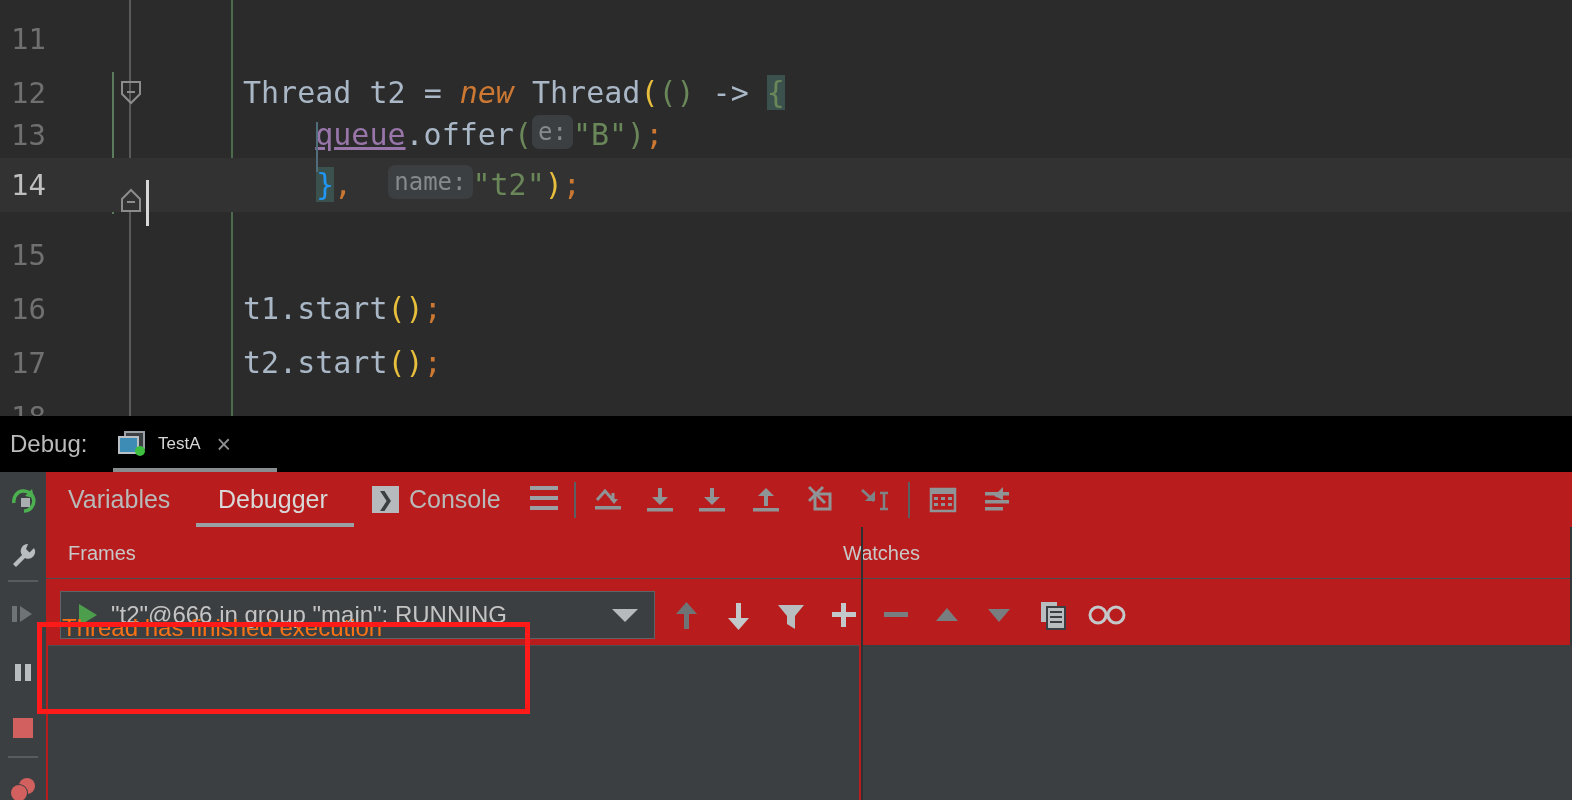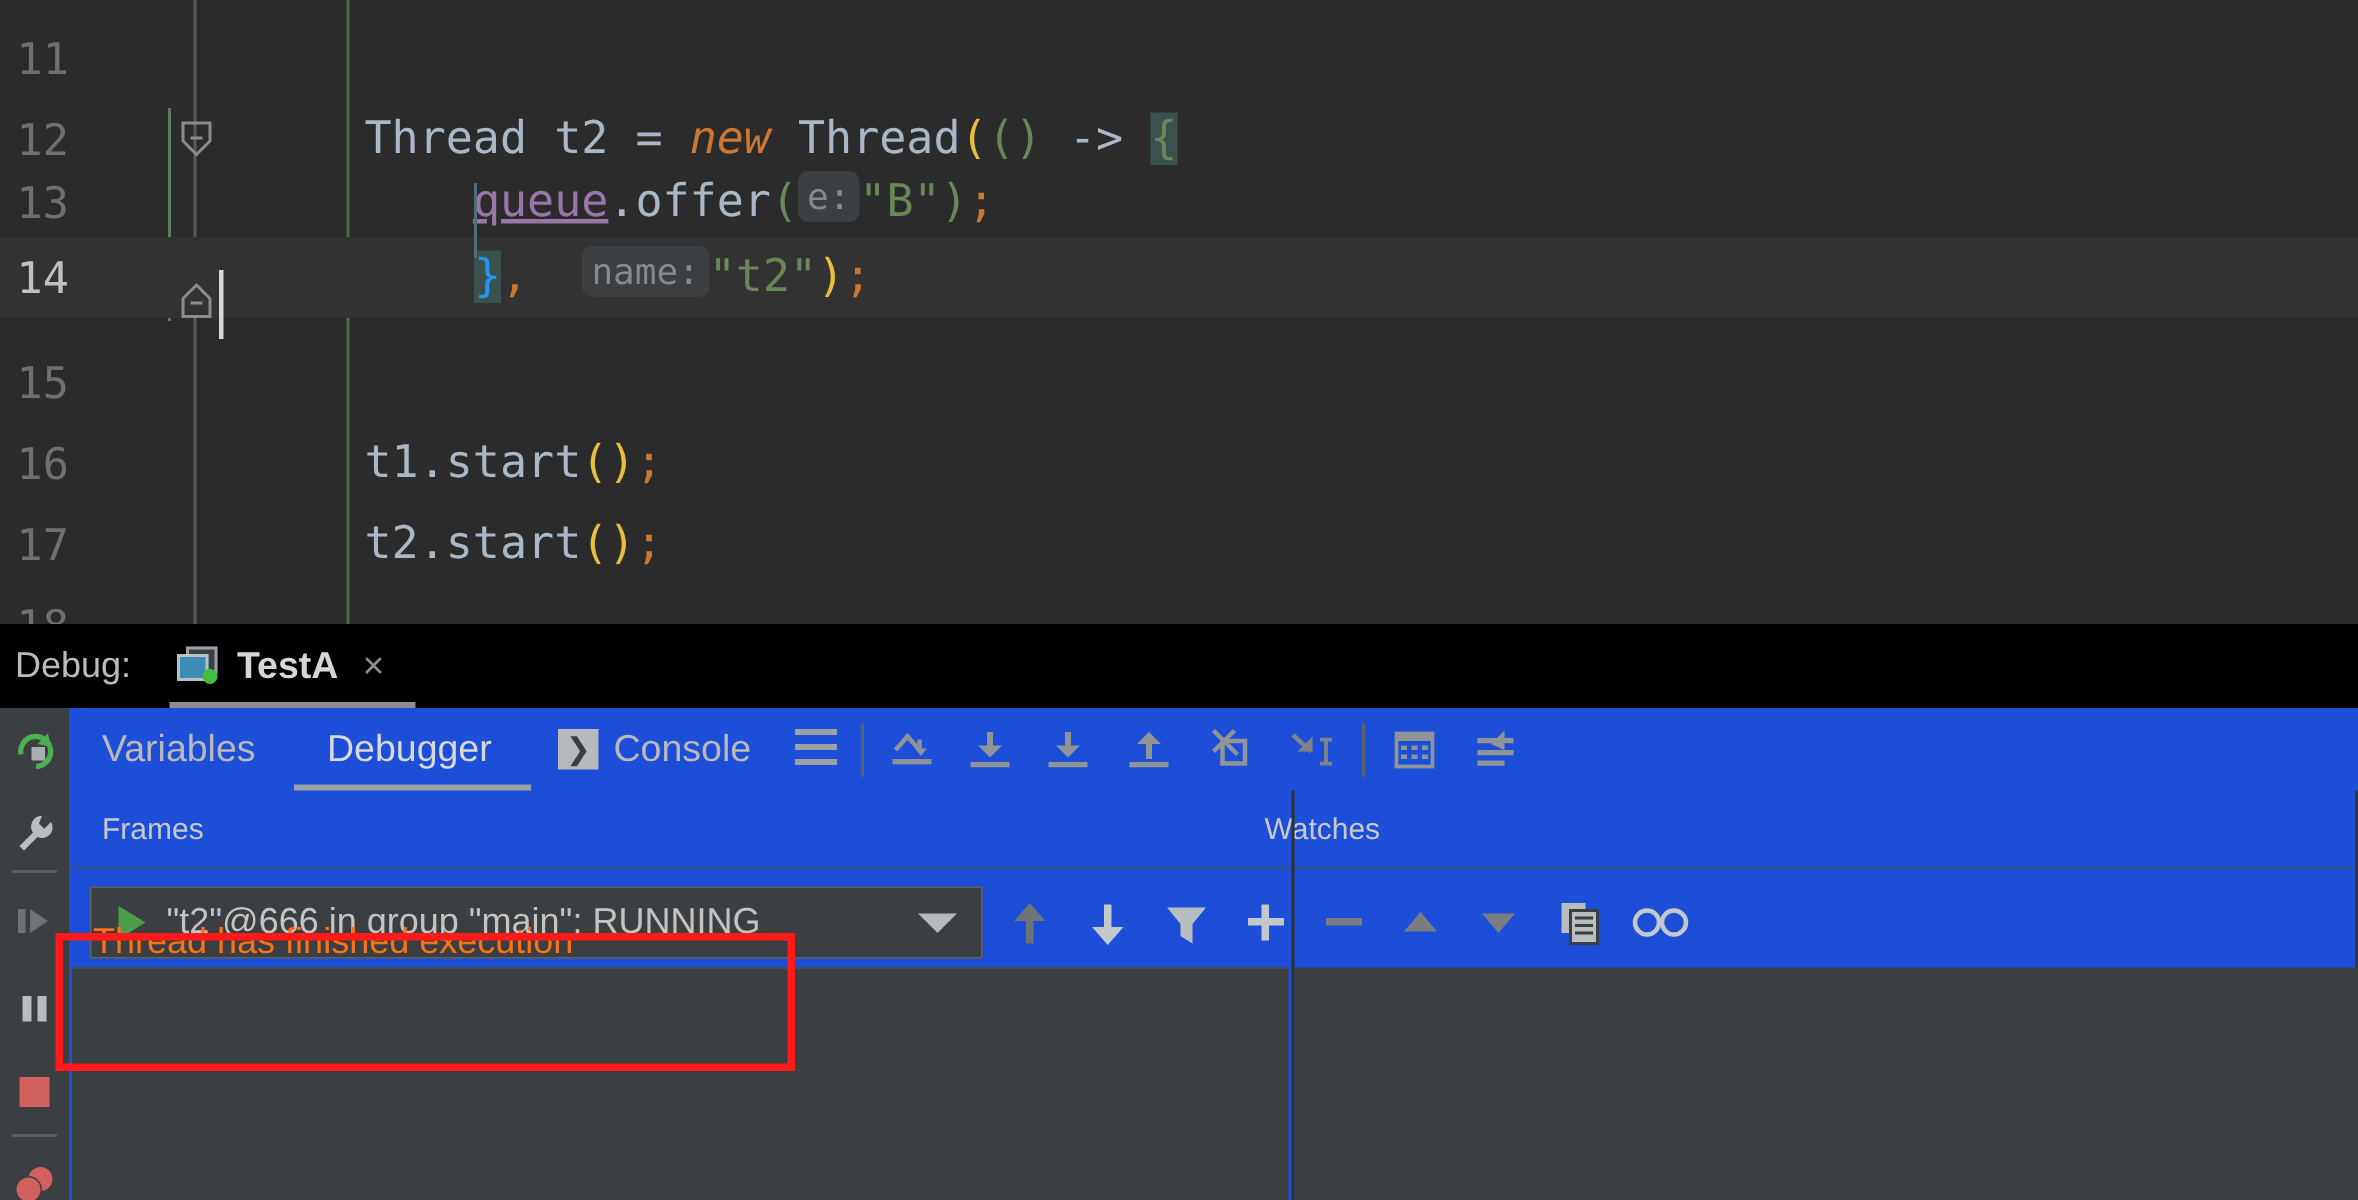--- a/index.html
+++ b/index.html
@@ -174,22 +174,21 @@
     background: #3c8cb5;
   }
   .cfg-icon .dot {
     position: absolute; left: 17px; top: 15px;
     width: 10px; height: 10px;
     border-radius: 50%;
     background: #3fbf3f;
   }
   .debug-tab-name {
     color: #d6d6d6;
-    font-size: 25px;
-    font-weight: bold;
+    font-size: 17px;
   }
   .tab-close {
     margin-left: 16px;
     color: #8a8f92;
     font-size: 25px;
     line-height: 1;
   }
 
   
   .left-toolbar {
@@ -206,21 +205,21 @@
   .lt-sep {
     position: absolute; left: 8px;
     width: 30px; height: 2px;
     background: #575c5e;
   }
 
   
   .dbg-panel {
     position: absolute; left: 46px; top: 56px;
     width: 1526px; height: 328px;
-    background: #1d4ed8;
+    background: #b91c1c;
   }
   .dbg-tabs-row {
     position: absolute; left: 0; top: 0;
     width: 1526px; height: 55px;
   }
   .dbg-tab {
     position: absolute; top: 0;
     height: 55px; line-height: 55px;
     color: #b9b9b9;
     font-size: 25px;

